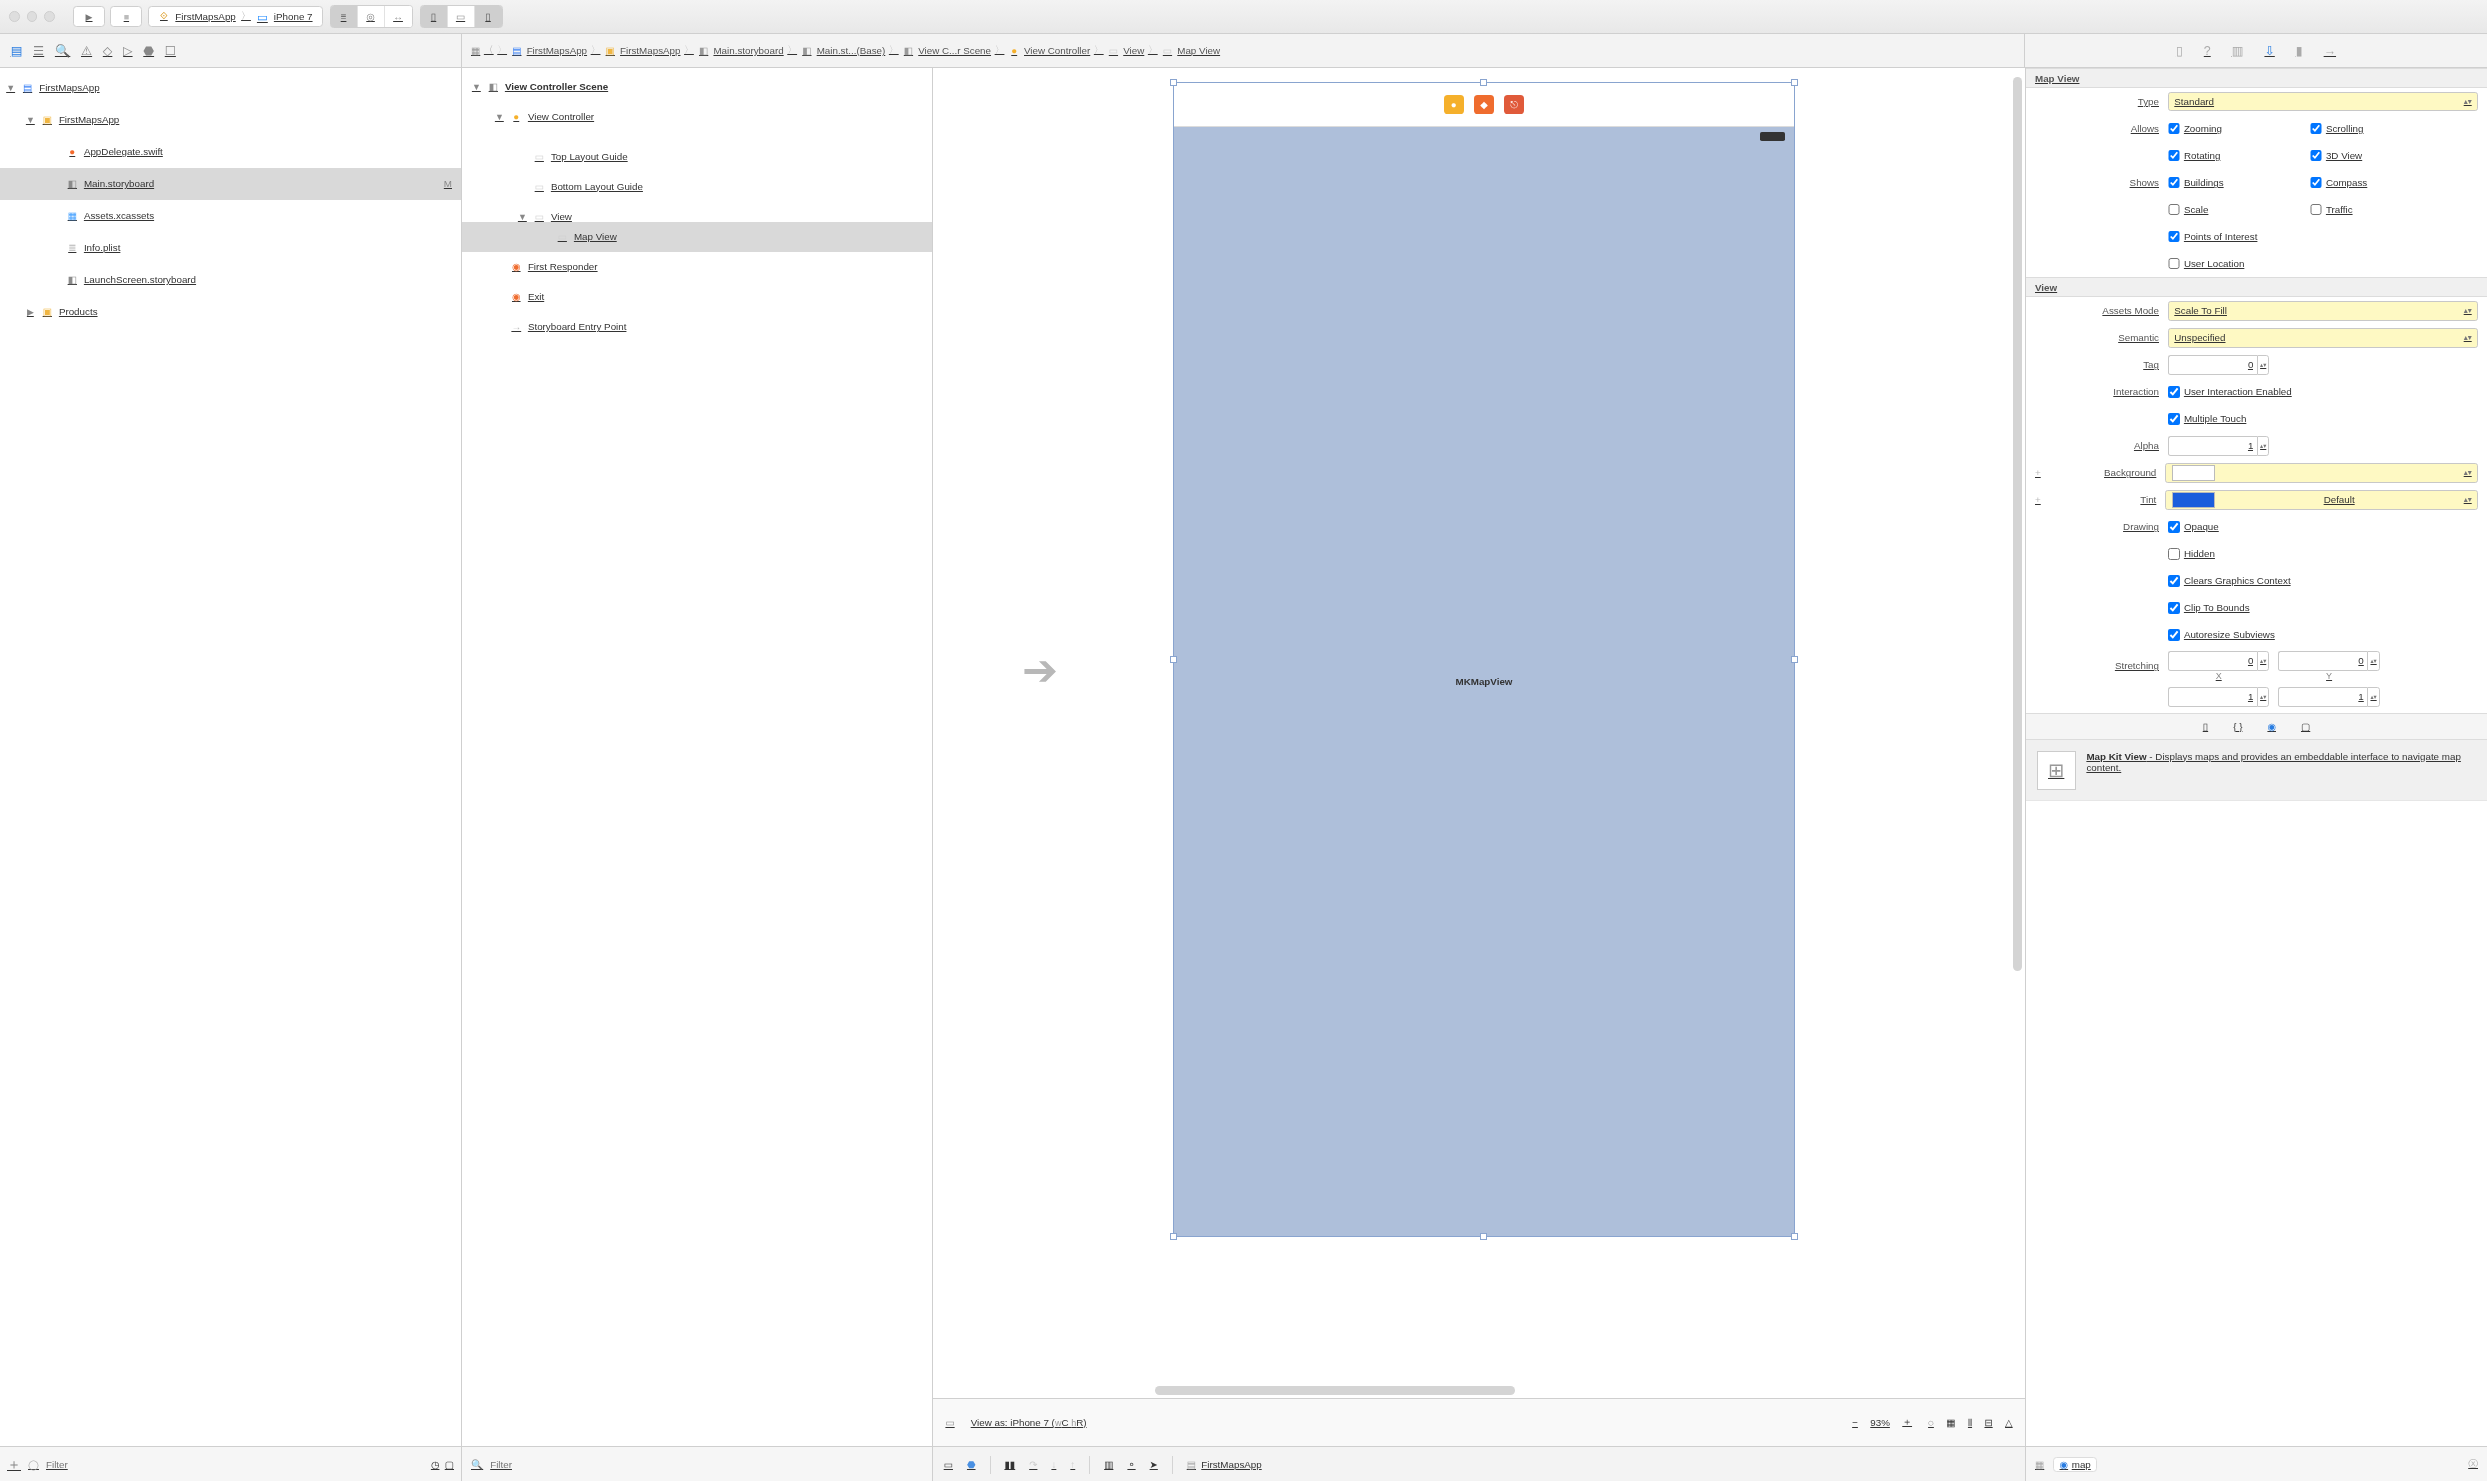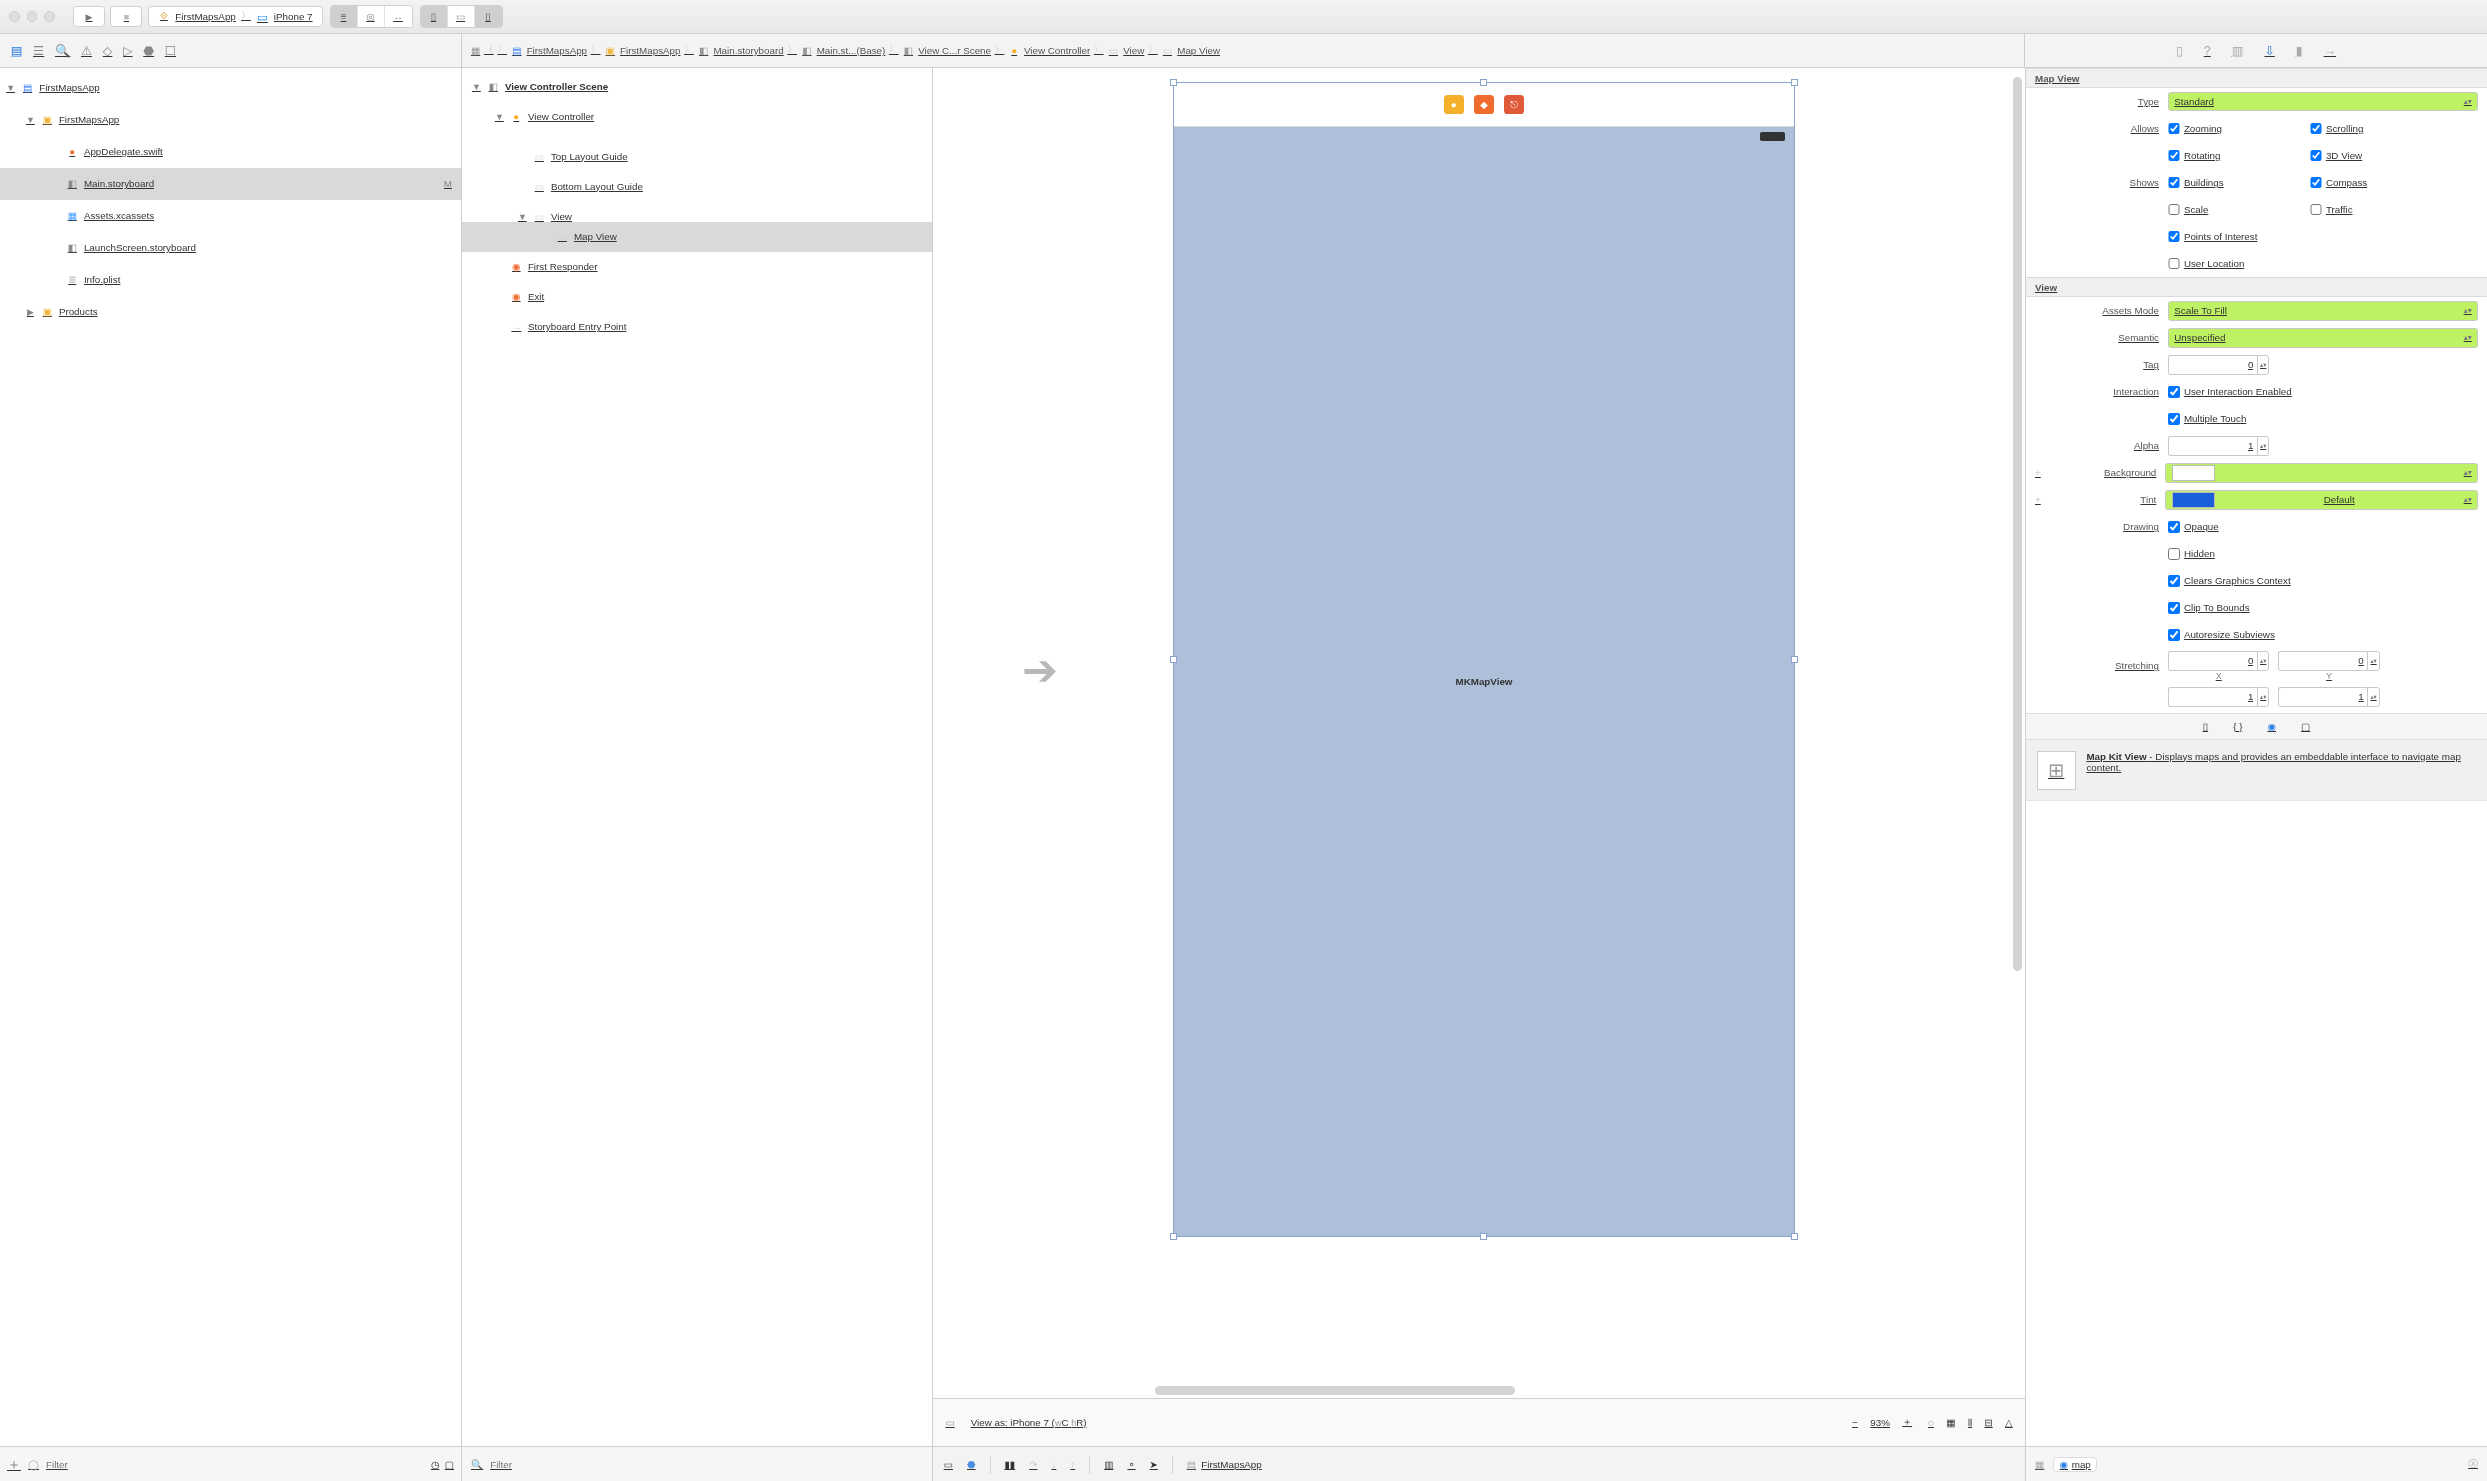--- a/index.html
+++ b/index.html
@@ -111,21 +111,21 @@
 .debugbar .sep{width:0.9px; height:18px; background:#d4d4d4;}
 .debugbar .crumb{color:#666; display:flex; align-items:center; gap:5.3px; font-size:10.7px;}
 
 
 .right { width:462px; border-left:0.9px solid #cfcfcf; display:flex; flex-direction:column; background:#fff;}
 .insp { flex:1; overflow:auto; }
 .section-h{background:#f0f0f0; border-top:0.9px solid #dcdcdc; border-bottom:0.9px solid #dcdcdc; padding:3.6px 9px; font-weight:600; color:#555;}
 .frow{display:flex; align-items:center; min-height:27px; padding:2.7px 9px;}
 .frow .flabel{width:133px; text-align:right; padding-right:9px; color:#555;}
 .frow .fval{flex:1; display:flex; align-items:center; gap:9px;}
-.select{flex:1; height:19.5px; border:0.9px solid #c8c8c8; border-radius:2.7px; background:#bef264; padding:0 5.3px; display:flex; align-items:center; justify-content:space-between;}
+.select{flex:1; height:19.5px; border:0.9px solid #c8c8c8; border-radius:2.7px; background:#fef9c3; padding:0 5.3px; display:flex; align-items:center; justify-content:space-between;}
 .select .car{color:#777; font-size:8px;}
 .stepper{display:flex; align-items:center;}
 .stepper input{width:89px; height:19.5px; border:0.9px solid #c8c8c8; border-right:none; border-radius:2.7px 0 0 2.7px; text-align:right; padding:0 3.6px;}
 .stepper .ud{width:12.4px; height:19.5px; border:0.9px solid #c8c8c8; border-radius:0 2.7px 2.7px 0; font-size:6.2px; display:flex; flex-direction:column; align-items:center; justify-content:center; color:#777;}
 .chk{display:flex; align-items:center; gap:4.4px; min-width:133px;}
 .chk input{width:11.5px; height:11.5px;}
 .swatch{width:43px; height:16px; border:0.9px solid #bbb;}
 .swatch.white{background:#fff;} .swatch.blue{background:#1b5edc;}
 .tiny{font-size:9px; color:#888; text-align:center;}
 
@@ -266,27 +266,27 @@
             <span class="lbl">Main.storyboard</span>
             <span class="badge">M</span>
           </div>
           <div class="row d2">
             <span class="disc"></span>
             <span class="fi xca"></span>
             <span class="lbl">Assets.xcassets</span>
           </div>
           <div class="row d2">
             <span class="disc"></span>
+            <span class="fi plist"></span>
+            <span class="lbl">Info.plist</span>
+          </div>
+          <div class="row d2">
+            <span class="disc"></span>
             <span class="fi sb"></span>
             <span class="lbl">LaunchScreen.storyboard</span>
-          </div>
-          <div class="row d2">
-            <span class="disc"></span>
-            <span class="fi plist"></span>
-            <span class="lbl">Info.plist</span>
           </div>
           <div class="row d1">
             <span class="disc">▶</span>
             <span class="fi folder"></span>
             <span class="lbl">Products</span>
           </div>
         </div>
       <div class="leftfilter">
         <span class="plus">＋</span>
         <span style="color:#aaa">◯</span>

